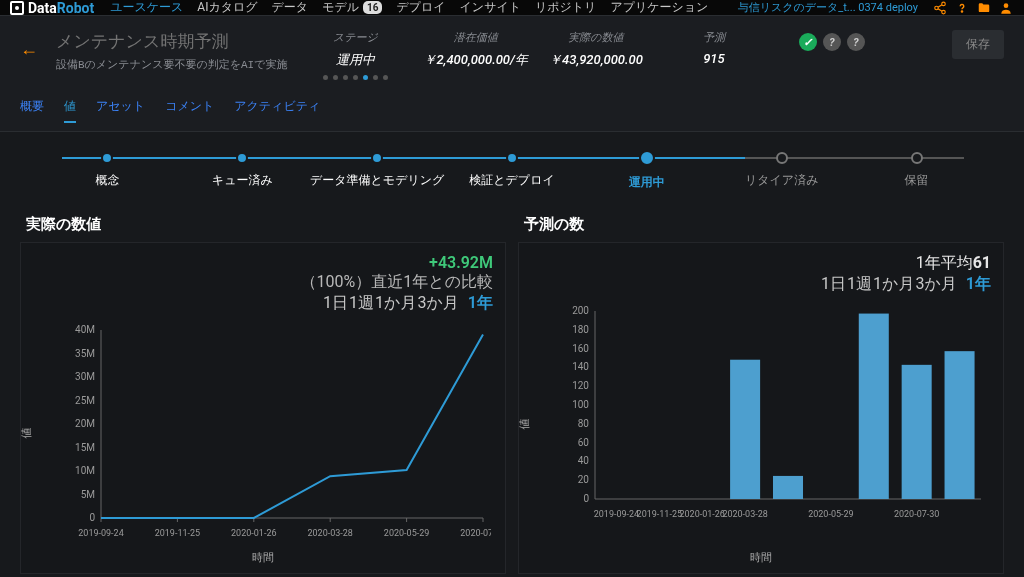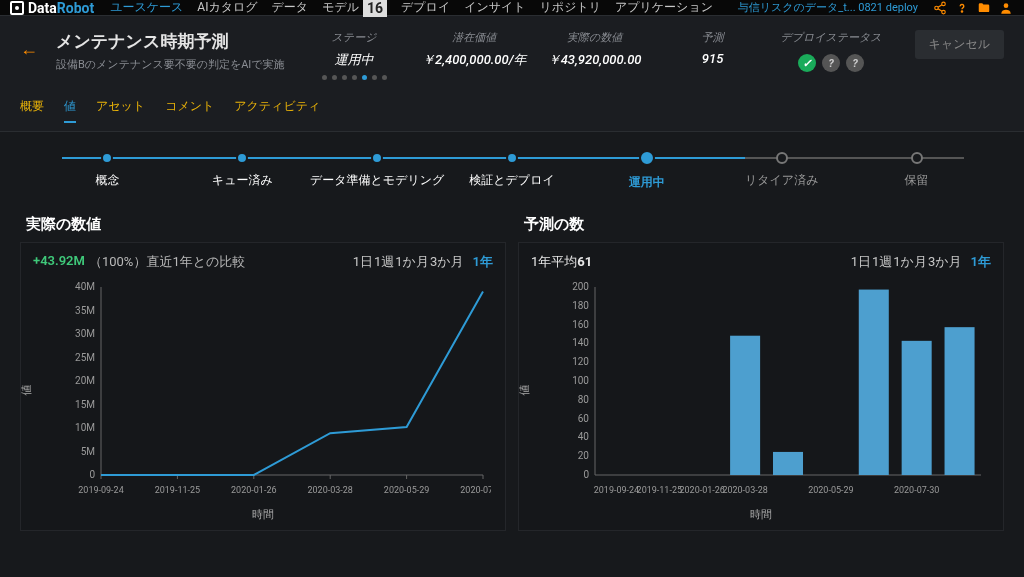--- a/index.html
+++ b/index.html
@@ -21,71 +21,71 @@
     border-bottom: 1px solid #2a2d31;
   }
   .logo { font-weight: 700; font-size: 14px; display:flex; align-items:center; gap:4px; }
   .logo .d { color: #ffffff; }
   .logo .r { color: #2e9bd6; }
   .logo-ico { width:14px; height:14px; border:2px solid #fff; border-radius:2px; position:relative; }
   .logo-ico::after { content:""; position:absolute; width:4px; height:4px; background:#fff; border-radius:50%; left:3px; top:3px; }
   .nav-items { display: flex; gap: 14px; margin-left: 10px; }
   .nav-item { color: #c8c8c8; cursor: pointer; font-size: 12px; display:flex; align-items:center; gap:4px; }
   .nav-item.active { color: #2e9bd6; }
-  .badge { background:#ddd; color:#222; border-radius:0; font-size:14px; padding:1px 4px; font-weight:700; }
+  .badge { background:#ddd; color:#222; border-radius:5px; font-size:10px; padding:1px 4px; font-weight:700; }
   .nav-spacer { flex: 1; }
   .breadcrumb { color: #2e9bd6; font-size: 11px; margin-right: 8px; }
   .top-icon { width:16px; height:16px; display:flex; align-items:center; justify-content:center; color:#ff8c00; cursor:pointer; }
   
   .header {
     display: flex;
     align-items: flex-start;
     padding: 14px 20px 10px 20px;
     gap: 18px;
     background: #1b1d21;
   }
   .back-arrow { color:#ff8c00; font-size:18px; margin-top:8px; cursor:pointer; }
   .title-block { min-width: 230px; }
-  .title { font-size: 17px; font-weight: 700; color:#e5e5e5; }
-  .subtitle { font-size: 11px; color:#8a8d93; margin-top:4px; }
+  .title { font-size: 17px; font-weight: 400; color:#737373; }
+  .subtitle { font-size: 11px; color:#8a8d93; margin-top:4px;font-family:Liberation Mono, monospace; }
   .metric-col { display:flex; flex-direction:column; align-items:center; min-width:100px;font-style:italic; }
   .metric-label { font-size:11px; color:#8a8d93; margin-bottom:6px; }
   .metric-value { font-size:13px; color:#fff; font-weight:500; }
   .stage-dots { display:flex; gap:5px; margin-top:6px; justify-content:center; }
   .sdot { width:5px; height:5px; border-radius:50%; background:#555; }
   .sdot.on { background:#2e9bd6; }
   .status-icons { display:flex; gap:6px; margin-top:3px; }
   .sicon { width:18px; height:18px; border-radius:50%; display:flex; align-items:center; justify-content:center; font-size:11px; font-weight:700; }
   .sicon.ok { background:#1aab5a; color:#fff; }
   .sicon.q { background:#555; color:#ccc; }
   .header-actions { margin-left:auto; display:flex; gap:8px; }
   .btn { background:#2a2d31; color:#888; border:none; padding:6px 14px; border-radius:3px; font-size:12px; cursor:pointer; }
   
   .subtabs {
     display:flex; gap:20px; padding:8px 20px; border-bottom:1px solid #2a2d31; background:#1b1d21; font-size:12px;
   }
-  .subtab { color:#eab308; cursor:pointer; padding-bottom:6px; }
+  .subtab { color:#3b82f6; cursor:pointer; padding-bottom:6px; }
   .subtab.active { color:#2e9bd6; border-bottom:2px solid #2e9bd6; }
   
   .stepper { display:flex; align-items:center; padding:18px 40px 14px 40px; position:relative; }
   .stepper-line { position:absolute; height:2px; background:#2e9bd6; left:62px; right:260px; top:25px; z-index:0; }
   .stepper-line-grey { position:absolute; height:2px; background:#555; left:745px; right:60px; top:25px; z-index:0; }
   .step { flex:1; display:flex; flex-direction:column; align-items:center; position:relative; z-index:1; }
   .step-dot { width:12px; height:12px; border-radius:50%; background:#2e9bd6; border:2px solid #17191c; }
   .step-dot.big { width:16px; height:16px; }
   .step-dot.hollow { background:#17191c; border:2px solid #777; }
   .step-label { font-size:12px; color:#fff; margin-top:8px; white-space:nowrap;text-align:center; }
   .step.active .step-label { color:#2e9bd6; font-weight:600; }
   .step.muted .step-label { color:#999; }
   
   .panels { display:flex; gap:12px; padding:10px 20px; }
   .panel { flex:1; background:#15171a; border:1px solid #24262a; display:flex; flex-direction:column; }
   .panel-title { font-size:15px; font-weight:600; color:#fff; margin:0 0 8px 6px; }
   .panel-wrap { flex:1; display:flex; flex-direction:column; }
-  .panel-toolbar { display:flex; align-items:flex-start; padding:10px 12px 4px 12px; font-size:13px; }
+  .panel-toolbar { display:flex; align-items:flex-end; padding:10px 12px 4px 12px; font-size:16px;flex-direction:column; }
   .delta-pos { color:#3fc97a; font-weight:600; }
   .delta-note { color:#b8b8b8; margin-left:4px; }
   .range-opts { margin-left:auto; display:flex; gap:1px; }
   .range-opt { color:#c8c8c8; cursor:pointer; }
   .range-opt.active { color:#2e9bd6; font-weight:600;margin-left:8px; }
   .chart-area { flex:1; position:relative; padding:4px 10px 6px 40px; }
   .ylabel { position:absolute; left:4px; top:50%; transform:translate(-4px,-50%) rotate(-90deg); transform-origin:center; font-size:11px; color:#aaa; }
   .xlabel { text-align:center; font-size:11px; color:#aaa; padding:2px 0 8px 0; }
   svg { display:block; }
 </style>
@@ -101,21 +101,21 @@
       <div class="nav-item active">ユースケース</div>
       <div class="nav-item">AIカタログ</div>
       <div class="nav-item">データ</div>
       <div class="nav-item">モデル<span class="badge">16</span></div>
       <div class="nav-item">デプロイ</div>
       <div class="nav-item">インサイト</div>
       <div class="nav-item">リポジトリ</div>
       <div class="nav-item">アプリケーション</div>
     </div>
   <div class="nav-spacer"></div>
-  <div class="breadcrumb">与信リスクのデータ_t... 0821 deploy</div>
+  <div class="breadcrumb">与信リスクのデータ_t... 0374 deploy</div>
   <div class="top-icon">
     <svg width="14" height="14" viewBox="0 0 24 24" fill="none" stroke="currentColor" stroke-width="2">
         <circle cx="18" cy="5" r="3"></circle>
         <circle cx="6" cy="12" r="3"></circle>
         <circle cx="18" cy="19" r="3"></circle>
         <line x1="8.6" y1="10.6" x2="15.4" y2="6.4"></line>
         <line x1="8.6" y1="13.4" x2="15.4" y2="17.6"></line>
       </svg>
   </div>
   <div class="top-icon">
@@ -162,29 +162,28 @@
   </div>
   <div class="metric-col">
     <div class="metric-label">実際の数値</div>
     <div class="metric-value">￥43,920,000.00</div>
   </div>
   <div class="metric-col">
     <div class="metric-label">予測</div>
     <div class="metric-value">915</div>
   </div>
   <div class="metric-col">
-    <div class="metric-label">デプロイステータス</div>
     <div class="status-icons">
       <div class="sicon ok">✓</div>
       <div class="sicon q">?</div>
       <div class="sicon q">?</div>
     </div>
   </div>
   <div class="header-actions">
-    <button class="btn">キャンセル</button>
+    <button class="btn">保存</button>
   </div>
 </div>
 
 <div class="subtabs" id="subtabs">
     <div class="subtab">概要</div>
     <div class="subtab active">値</div>
     <div class="subtab">アセット</div>
     <div class="subtab">コメント</div>
     <div class="subtab">アクティビティ</div>
   </div>

